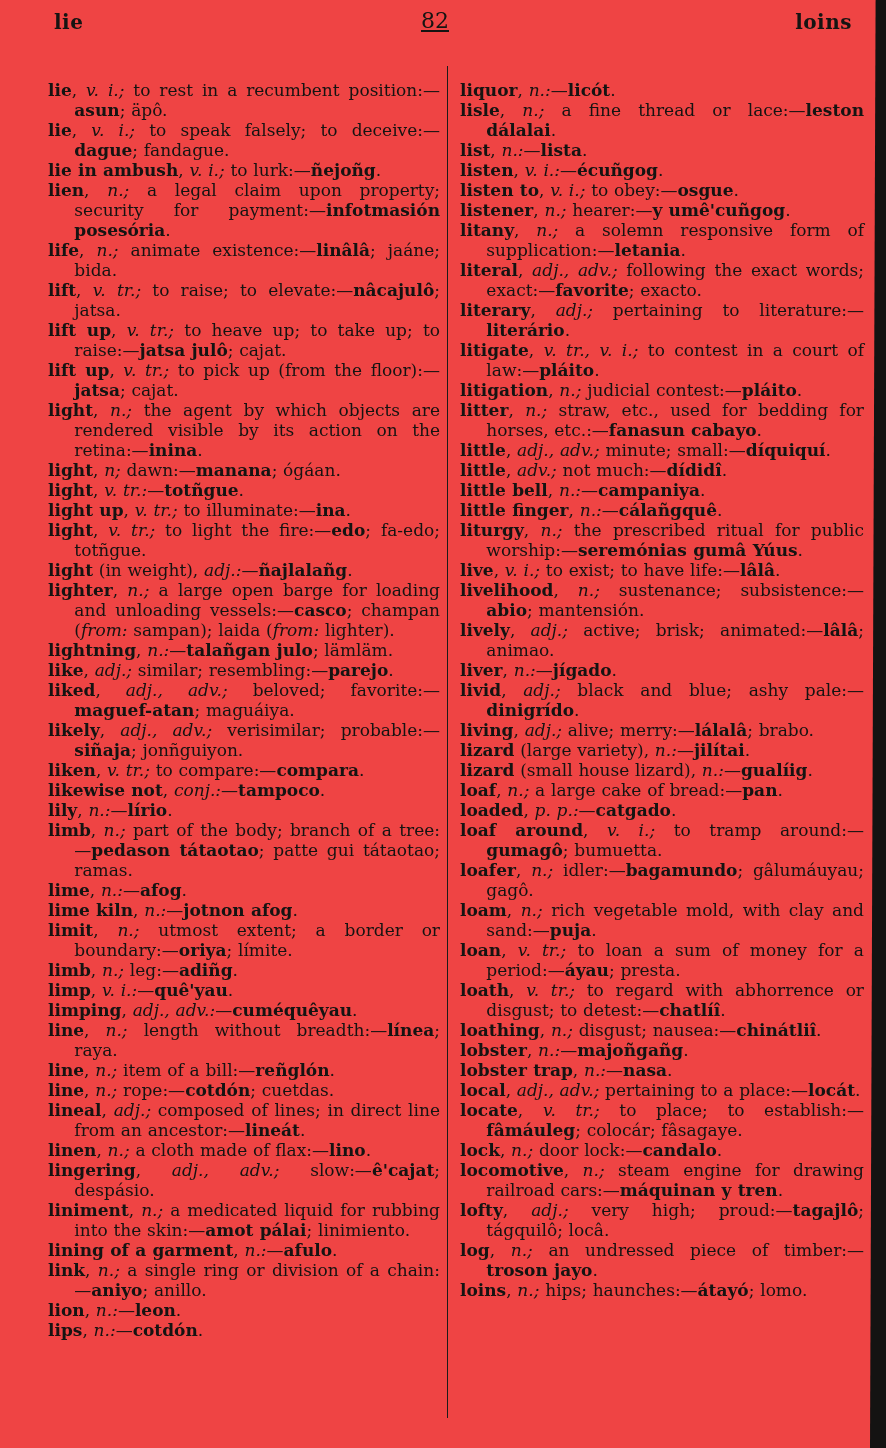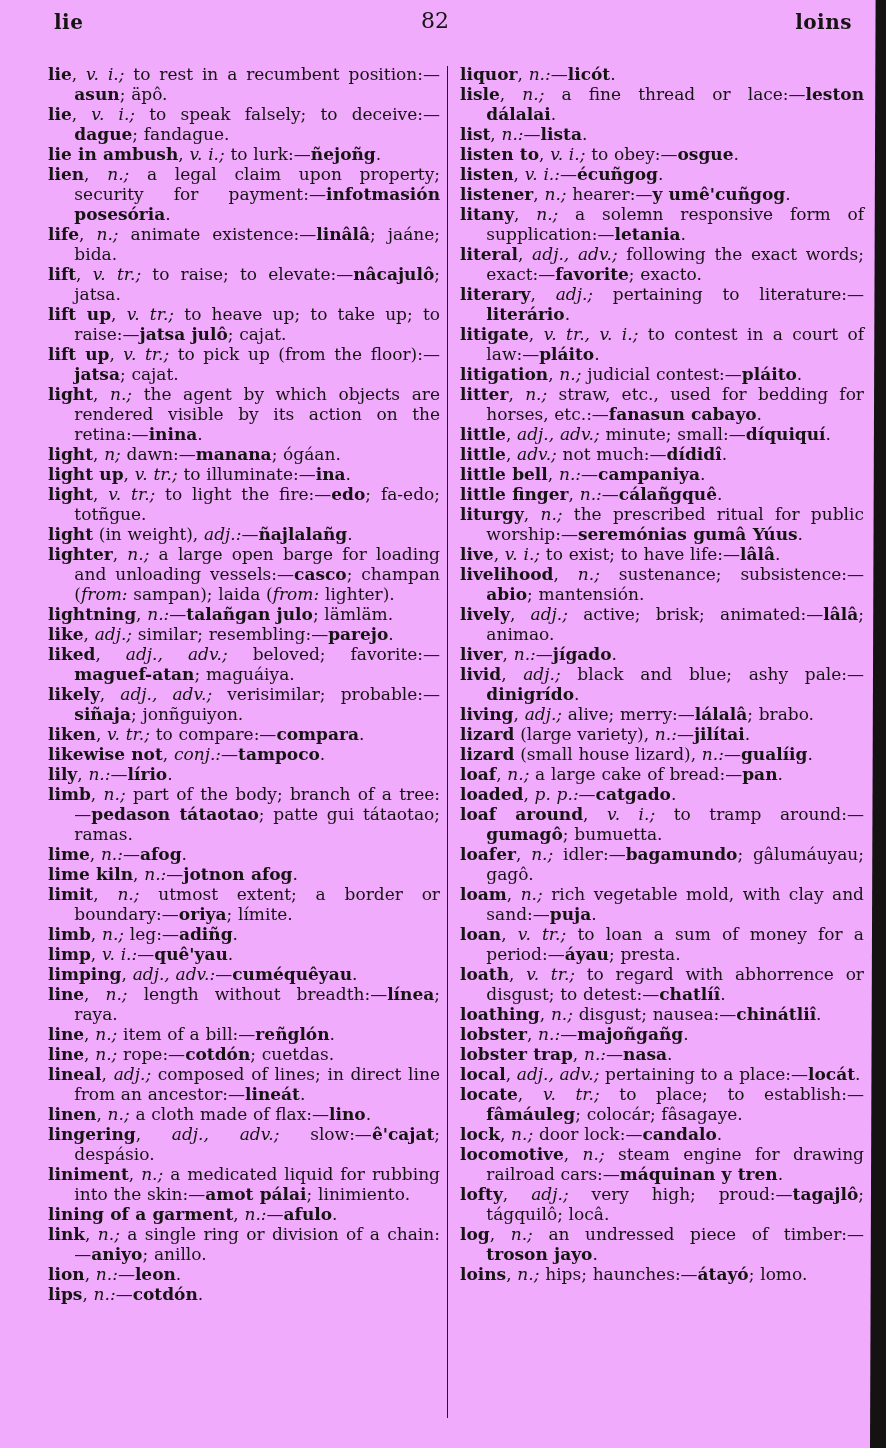--- a/index.html
+++ b/index.html
@@ -5,50 +5,50 @@
   html,body{margin:0;padding:0;}
   body{
     width:886px;height:1448px;
     background:#e9e9e7;
     font-family:"DejaVu Serif","Liberation Serif",serif;
     -webkit-font-smoothing:antialiased;
   }
   .page{
     position:relative;
     width:886px;height:1448px;
-    background:#f0abfc;
+    background:#ef4444;
     color:#151412;
     overflow:hidden;
   }
   .book-edge{
     position:absolute;top:0;right:0;bottom:0;width:16px;
     background:#141312;
     clip-path:polygon(35% 0,100% 0,100% 100%,0 100%);
   }
   .header{
     position:absolute;top:8px;left:48px;right:24px;height:34px;
   }
   .guide-left{
     position:absolute;left:6px;top:2px;
     font-weight:bold;font-size:20px;letter-spacing:.5px;
   }
   .page-num{
     position:absolute;left:0;right:40px;top:0;
-    text-align:center;font-size:22px;
+    text-align:center;font-size:22px;text-decoration:underline;
   }
   .guide-right{
     position:absolute;right:10px;top:2px;
     font-weight:bold;font-size:20px;letter-spacing:.5px;
   }
   .divider{
     position:absolute;left:447px;top:66px;height:1352px;width:1px;
     background:#1c1b19;
   }
   .col{
-    position:absolute;top:64px;
+    position:absolute;top:80px;
     font-size:17px;line-height:20px;
   }
   .col-left{left:48px;width:392px;}
   .col-right{left:460px;width:404px;}
   .entry{
     text-align:justify;
     padding-left:1.55em;
     text-indent:-1.55em;
     word-spacing:.02em;
   }
@@ -73,20 +73,21 @@
       <div class="entry"><span class="s-b">lie</span><span class="s-p">, </span><span class="s-i">v. i.;</span><span class="s-p"> to rest in a recumbent position:—</span><span class="s-b">asun</span><span class="s-p">; äpô.</span></div>
       <div class="entry"><span class="s-b">lie</span><span class="s-p">, </span><span class="s-i">v. i.;</span><span class="s-p"> to speak falsely; to deceive:—</span><span class="s-b">dague</span><span class="s-p">; fandague.</span></div>
       <div class="entry"><span class="s-b">lie in ambush</span><span class="s-p">, </span><span class="s-i">v. i.;</span><span class="s-p"> to lurk:—</span><span class="s-b">ñejoñg</span><span class="s-p">.</span></div>
       <div class="entry"><span class="s-b">lien</span><span class="s-p">, </span><span class="s-i">n.;</span><span class="s-p"> a legal claim upon property; security for payment:—</span><span class="s-b">infotmasión posesória</span><span class="s-p">.</span></div>
       <div class="entry"><span class="s-b">life</span><span class="s-p">, </span><span class="s-i">n.;</span><span class="s-p"> animate existence:—</span><span class="s-b">linâlâ</span><span class="s-p">; jaáne; bida.</span></div>
       <div class="entry"><span class="s-b">lift</span><span class="s-p">, </span><span class="s-i">v. tr.;</span><span class="s-p"> to raise; to elevate:—</span><span class="s-b">nâcajulô</span><span class="s-p">; jatsa.</span></div>
       <div class="entry"><span class="s-b">lift up</span><span class="s-p">, </span><span class="s-i">v. tr.;</span><span class="s-p"> to heave up; to take up; to raise:—</span><span class="s-b">jatsa julô</span><span class="s-p">; cajat.</span></div>
       <div class="entry"><span class="s-b">lift up</span><span class="s-p">, </span><span class="s-i">v. tr.;</span><span class="s-p"> to pick up (from the floor):—</span><span class="s-b">jatsa</span><span class="s-p">; cajat.</span></div>
       <div class="entry"><span class="s-b">light</span><span class="s-p">, </span><span class="s-i">n.;</span><span class="s-p"> the agent by which objects are rendered visible by its action on the retina:—</span><span class="s-b">inina</span><span class="s-p">.</span></div>
       <div class="entry"><span class="s-b">light</span><span class="s-p">, </span><span class="s-i">n;</span><span class="s-p"> dawn:—</span><span class="s-b">manana</span><span class="s-p">; ógáan.</span></div>
+      <div class="entry"><span class="s-b">light</span><span class="s-p">, </span><span class="s-i">v. tr.:</span><span class="s-p">—</span><span class="s-b">totñgue</span><span class="s-p">.</span></div>
       <div class="entry"><span class="s-b">light up</span><span class="s-p">, </span><span class="s-i">v. tr.;</span><span class="s-p"> to illuminate:—</span><span class="s-b">ina</span><span class="s-p">.</span></div>
       <div class="entry"><span class="s-b">light</span><span class="s-p">, </span><span class="s-i">v. tr.;</span><span class="s-p"> to light the fire:—</span><span class="s-b">edo</span><span class="s-p">; fa-edo; totñgue.</span></div>
       <div class="entry"><span class="s-b">light</span><span class="s-p"> (in weight), </span><span class="s-i">adj.:</span><span class="s-p">—</span><span class="s-b">ñajlalañg</span><span class="s-p">.</span></div>
       <div class="entry"><span class="s-b">lighter</span><span class="s-p">, </span><span class="s-i">n.;</span><span class="s-p"> a large open barge for loading and unloading vessels:—</span><span class="s-b">casco</span><span class="s-p">; champan (</span><span class="s-i">from:</span><span class="s-p"> sampan); laida (</span><span class="s-i">from:</span><span class="s-p"> lighter).</span></div>
       <div class="entry"><span class="s-b">lightning</span><span class="s-p">, </span><span class="s-i">n.:</span><span class="s-p">—</span><span class="s-b">talañgan julo</span><span class="s-p">; lämläm.</span></div>
       <div class="entry"><span class="s-b">like</span><span class="s-p">, </span><span class="s-i">adj.;</span><span class="s-p"> similar; resembling:—</span><span class="s-b">parejo</span><span class="s-p">.</span></div>
       <div class="entry"><span class="s-b">liked</span><span class="s-p">, </span><span class="s-i">adj., adv.;</span><span class="s-p"> beloved; favorite:—</span><span class="s-b">maguef-atan</span><span class="s-p">; maguáiya.</span></div>
       <div class="entry"><span class="s-b">likely</span><span class="s-p">, </span><span class="s-i">adj., adv.;</span><span class="s-p"> verisimilar; probable:—</span><span class="s-b">siñaja</span><span class="s-p">; jonñguiyon.</span></div>
       <div class="entry"><span class="s-b">liken</span><span class="s-p">, </span><span class="s-i">v. tr.;</span><span class="s-p"> to compare:—</span><span class="s-b">compara</span><span class="s-p">.</span></div>
       <div class="entry"><span class="s-b">likewise not</span><span class="s-p">, </span><span class="s-i">conj.:</span><span class="s-p">—</span><span class="s-b">tampoco</span><span class="s-p">.</span></div>
@@ -108,22 +109,22 @@
       <div class="entry"><span class="s-b">lining of a garment</span><span class="s-p">, </span><span class="s-i">n.:</span><span class="s-p">—</span><span class="s-b">afulo</span><span class="s-p">.</span></div>
       <div class="entry"><span class="s-b">link</span><span class="s-p">, </span><span class="s-i">n.;</span><span class="s-p"> a single ring or division of a chain:—</span><span class="s-b">aniyo</span><span class="s-p">; anillo.</span></div>
       <div class="entry"><span class="s-b">lion</span><span class="s-p">, </span><span class="s-i">n.:</span><span class="s-p">—</span><span class="s-b">leon</span><span class="s-p">.</span></div>
       <div class="entry"><span class="s-b">lips</span><span class="s-p">, </span><span class="s-i">n.:</span><span class="s-p">—</span><span class="s-b">cotdón</span><span class="s-p">.</span></div>
     </div>
 
   <div class="col col-right">
       <div class="entry"><span class="s-b">liquor</span><span class="s-p">, </span><span class="s-i">n.:</span><span class="s-p">—</span><span class="s-b">licót</span><span class="s-p">.</span></div>
       <div class="entry"><span class="s-b">lisle</span><span class="s-p">, </span><span class="s-i">n.;</span><span class="s-p"> a fine thread or lace:—</span><span class="s-b">leston dálalai</span><span class="s-p">.</span></div>
       <div class="entry"><span class="s-b">list</span><span class="s-p">, </span><span class="s-i">n.:</span><span class="s-p">—</span><span class="s-b">lista</span><span class="s-p">.</span></div>
+      <div class="entry"><span class="s-b">listen</span><span class="s-p">, </span><span class="s-i">v. i.:</span><span class="s-p">—</span><span class="s-b">écuñgog</span><span class="s-p">.</span></div>
       <div class="entry"><span class="s-b">listen to</span><span class="s-p">, </span><span class="s-i">v. i.;</span><span class="s-p"> to obey:—</span><span class="s-b">osgue</span><span class="s-p">.</span></div>
-      <div class="entry"><span class="s-b">listen</span><span class="s-p">, </span><span class="s-i">v. i.:</span><span class="s-p">—</span><span class="s-b">écuñgog</span><span class="s-p">.</span></div>
       <div class="entry"><span class="s-b">listener</span><span class="s-p">, </span><span class="s-i">n.;</span><span class="s-p"> hearer:—</span><span class="s-b">y umê'cuñgog</span><span class="s-p">.</span></div>
       <div class="entry"><span class="s-b">litany</span><span class="s-p">, </span><span class="s-i">n.;</span><span class="s-p"> a solemn responsive form of supplication:—</span><span class="s-b">letania</span><span class="s-p">.</span></div>
       <div class="entry"><span class="s-b">literal</span><span class="s-p">, </span><span class="s-i">adj., adv.;</span><span class="s-p"> following the exact words; exact:—</span><span class="s-b">favorite</span><span class="s-p">; exacto.</span></div>
       <div class="entry"><span class="s-b">literary</span><span class="s-p">, </span><span class="s-i">adj.;</span><span class="s-p"> pertaining to literature:—</span><span class="s-b">literário</span><span class="s-p">.</span></div>
       <div class="entry"><span class="s-b">litigate</span><span class="s-p">, </span><span class="s-i">v. tr., v. i.;</span><span class="s-p"> to contest in a court of law:—</span><span class="s-b">pláito</span><span class="s-p">.</span></div>
       <div class="entry"><span class="s-b">litigation</span><span class="s-p">, </span><span class="s-i">n.;</span><span class="s-p"> judicial contest:—</span><span class="s-b">pláito</span><span class="s-p">.</span></div>
       <div class="entry"><span class="s-b">litter</span><span class="s-p">, </span><span class="s-i">n.;</span><span class="s-p"> straw, etc., used for bedding for horses, etc.:—</span><span class="s-b">fanasun cabayo</span><span class="s-p">.</span></div>
       <div class="entry"><span class="s-b">little</span><span class="s-p">, </span><span class="s-i">adj., adv.;</span><span class="s-p"> minute; small:—</span><span class="s-b">díquiquí</span><span class="s-p">.</span></div>
       <div class="entry"><span class="s-b">little</span><span class="s-p">, </span><span class="s-i">adv.;</span><span class="s-p"> not much:—</span><span class="s-b">dídidî</span><span class="s-p">.</span></div>
       <div class="entry"><span class="s-b">little bell</span><span class="s-p">, </span><span class="s-i">n.:</span><span class="s-p">—</span><span class="s-b">campaniya</span><span class="s-p">.</span></div>

